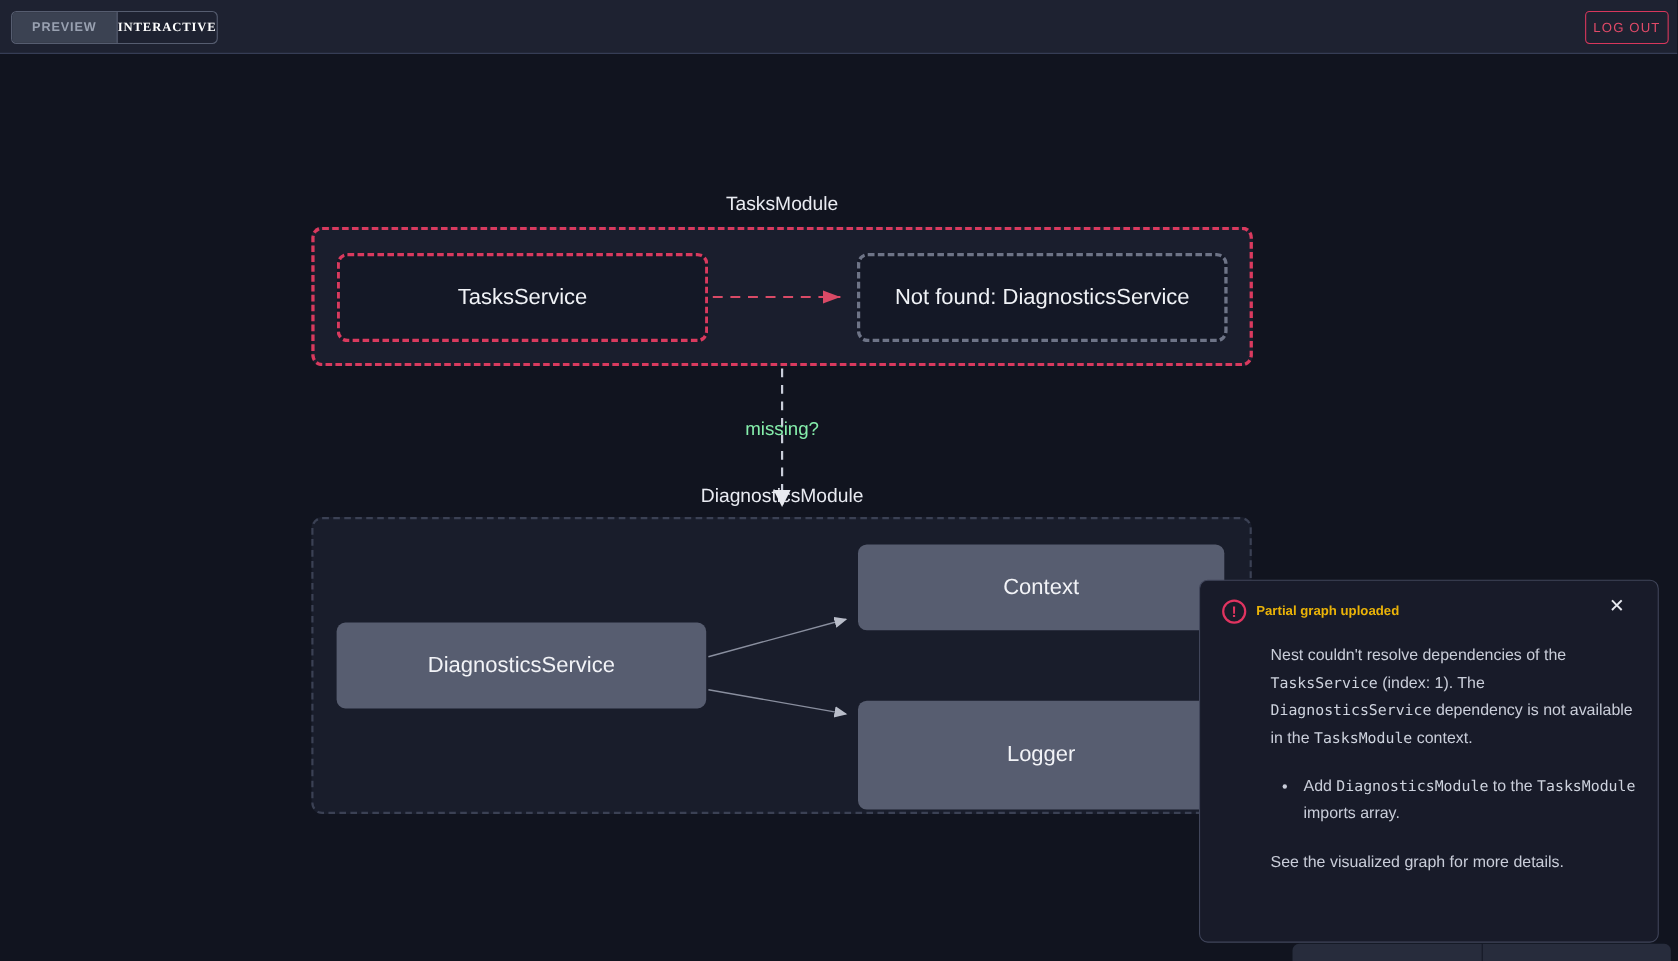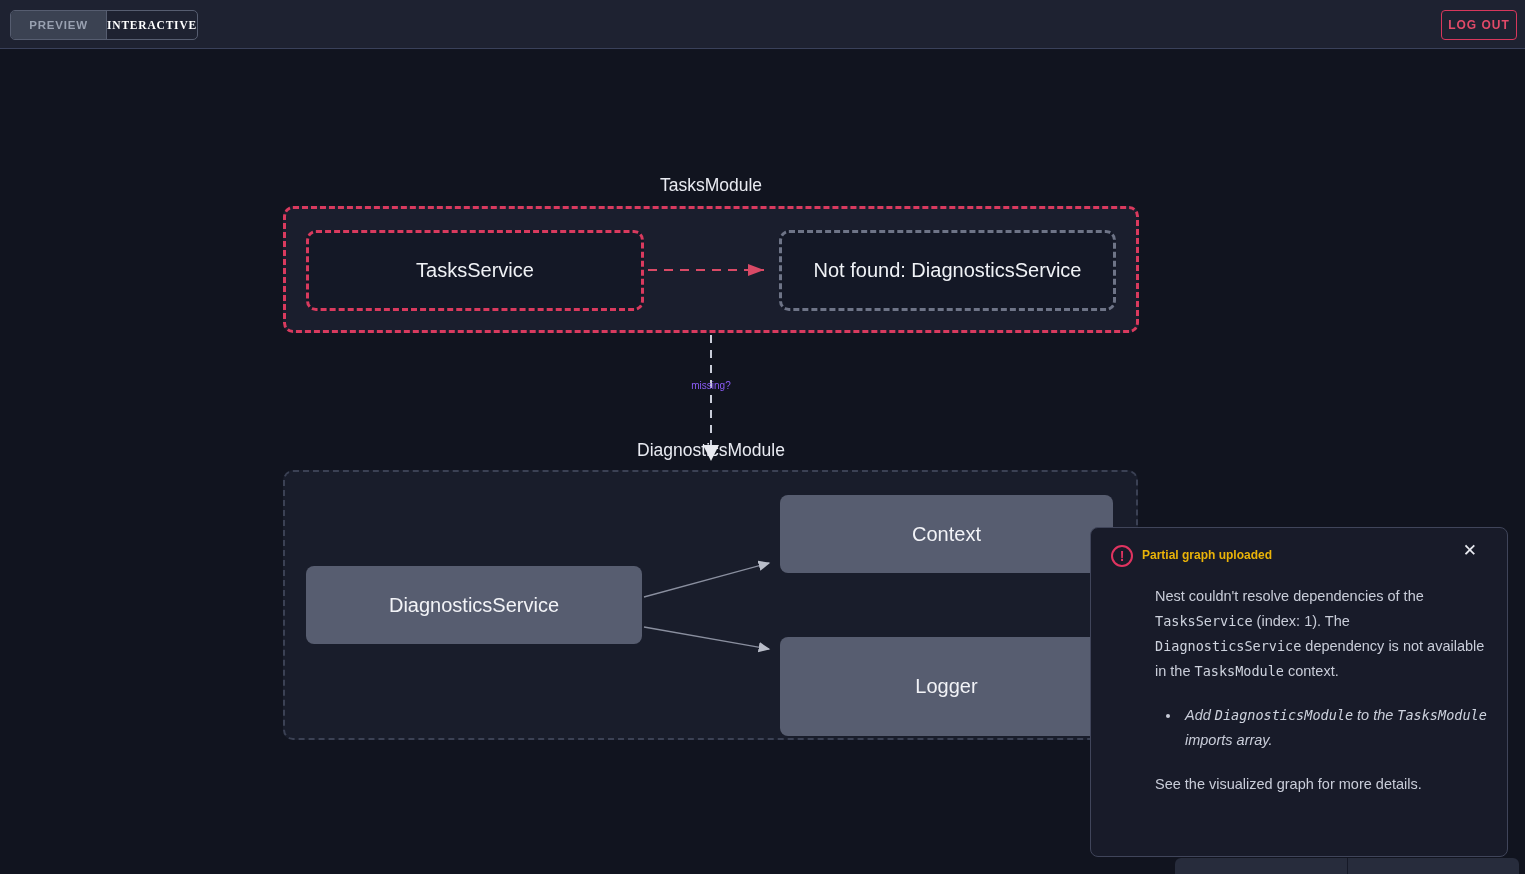--- a/index.html
+++ b/index.html
@@ -30,21 +30,21 @@
     font-size: 11.5px; font-weight: bold; letter-spacing: 0.8px;
     cursor: pointer;
     padding: 0 16px;
   }
   .tab.preview { background: #3b4252; color: #99a1b1; width: 96px; border-right: 1px solid #565d70; }
   .tab.interactive { background: transparent; color: #ffffff; width: 90px; font-family: Liberation Serif, serif; }
   .logout-btn {
     position: absolute; right: 8px; top: 10px; height: 30px; width: 76px;
     border: 1px solid #d8375c; border-radius: 4px;
     background: transparent;
-    color: #e24a68; font-size: 12px; font-weight: bold; letter-spacing: 1px;
+    color: #e24a68; font-size: 12px; font-weight: normal; letter-spacing: 1px;
     display: flex; align-items: center; justify-content: center;
     cursor: pointer;
     font-family: "Liberation Sans", sans-serif;
   }
   
   .canvas { position: absolute; left: 0; top: 49px; width: 1525px; height: 825px; }
   .module-title {
     position: absolute;
     width: 856px; text-align: center;
     font-size: 17.5px; color: #e9ebf2;
@@ -82,21 +82,21 @@
   }
   .node.solid {
     background: #575d70; border-radius: 8px; color: #f2f3f7;
   }
   .node.diagnostics-service { left: 306px; top: 517px; width: 336px; height: 78px; }
   .node.context            { left: 780px; top: 446px; width: 333px; height: 78px; }
   .node.logger             { left: 780px; top: 588px; width: 333px; height: 99px; }
   .edges-svg { position: absolute; left: 0; top: 0; width: 1525px; height: 825px; z-index: 2; }
   .edge-label {
     position: absolute; left: 633px; top: 331px; width: 156px;
-    text-align: center; font-size: 10px; color: #8b5cf6; z-index: 5;
+    text-align: center; font-size: 17px; color: #86efac; z-index: 5;
   }
   
   .notification {
     position: absolute; left: 1090px; top: 527px; width: 418px; height: 330px;
     background: #181b29;
     border: 1px solid #40455a;
     border-radius: 8px;
     z-index: 20;
     color: #c9cdd9;
     font-size: 14.5px;
@@ -116,21 +116,21 @@
     position: absolute; right: 26px; top: 10px;
     color: #e8eaf0; font-size: 17px; cursor: pointer;
     padding: 4px; line-height: 1;
   }
   .notif-body {
     position: absolute; left: 64px; top: 56px; width: 336px;
     line-height: 25px;
   }
   .notif-body p { margin-bottom: 19px; }
   .notif-body ul { margin: 0 0 19px 26px; }
-  .notif-body li { padding-left: 4px; margin-bottom: 0; font-style: italic; }
+  .notif-body li { padding-left: 4px; margin-bottom: 0; }
   .code {
     font-family: "DejaVu Sans Mono", "Liberation Mono", monospace;
     font-size: 13.5px; color: #ced3de;
   }
   
   .bottom-bar {
     position: absolute; left: 1175px; top: 858px; width: 344px; height: 22px;
     background: #272c3c; border-radius: 6px 6px 0 0;
     z-index: 10; display: flex;
   }

